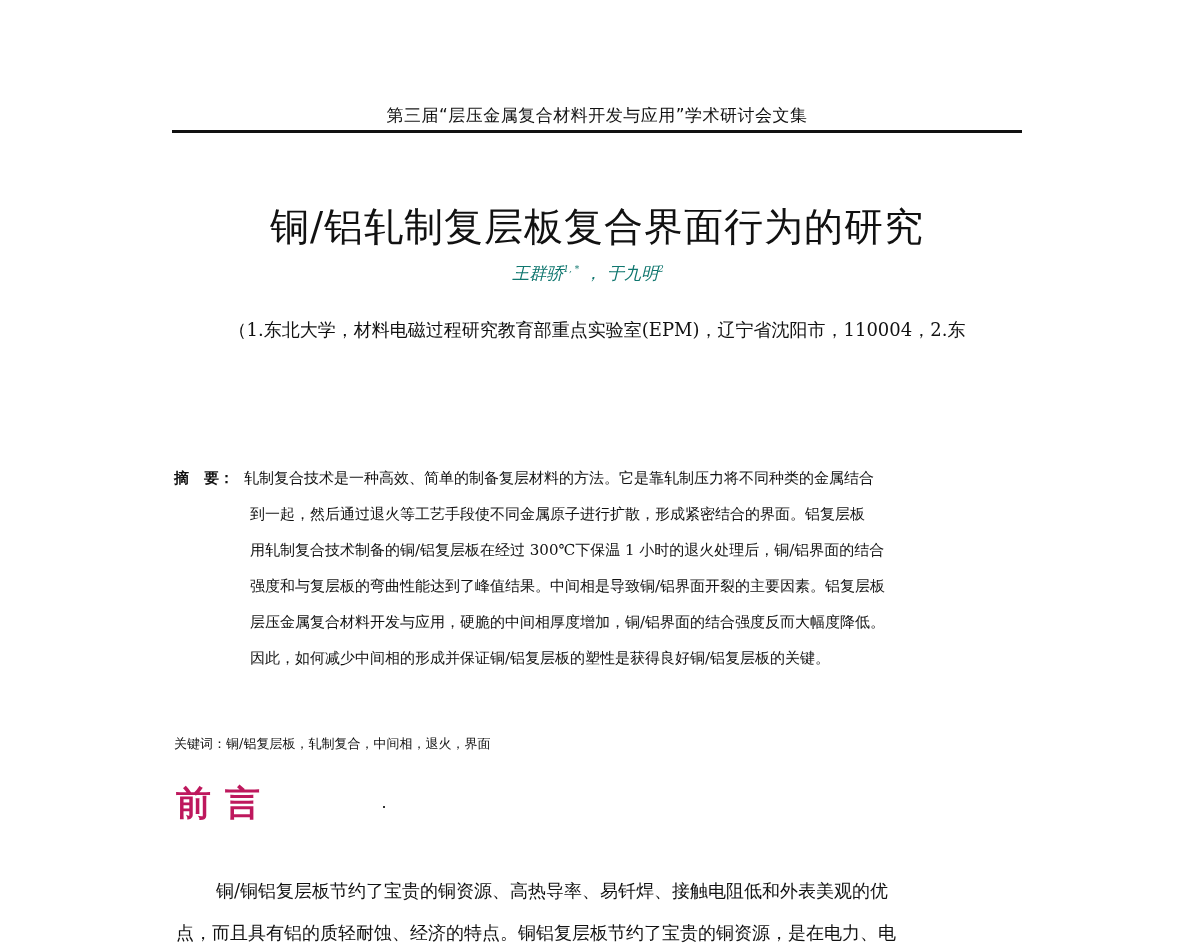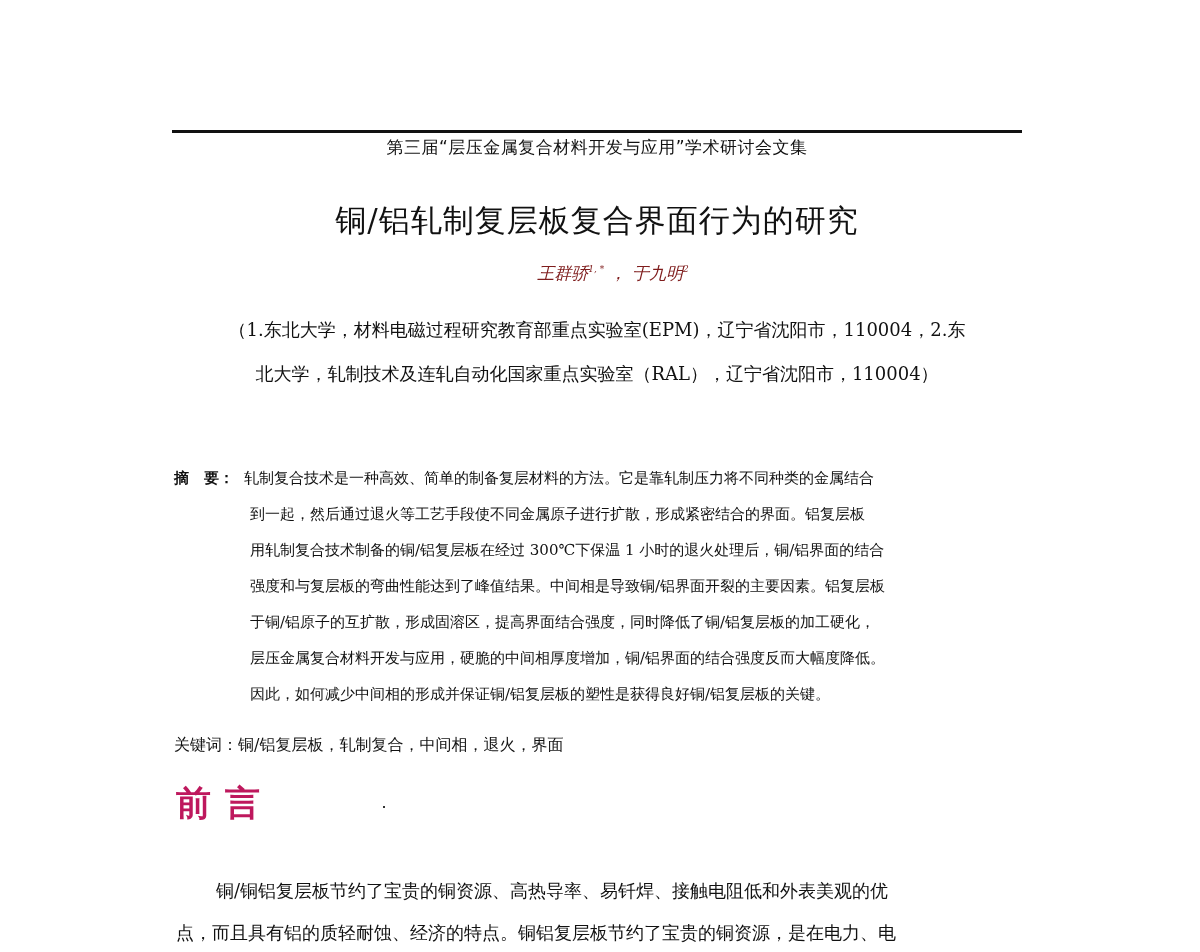--- a/index.html
+++ b/index.html
@@ -3,49 +3,49 @@
   <meta charset="utf-8">
   <style>
     html, body { margin: 0; padding: 0; background: #ffffff; }
     body {
       width: 1200px; height: 952px; position: relative; overflow: hidden;
       font-family: "DejaVu Serif", serif; color: #111;
     }
     .header {
       position: absolute; left: 172px; top: 104px; width: 850px;
       text-align: center; font-family: "DejaVu Sans", sans-serif;
-      font-size: 17px; letter-spacing: 0.5px; color: #111; margin-top: 32px;
+      font-size: 17px; letter-spacing: 0.5px; color: #111;
     }
     .header-rule {
       position: absolute; left: 172px; top: 130px; width: 850px; height: 3px;
       background: #111;
     }
     .title {
       position: absolute; left: 172px; top: 200px; width: 850px;
-      text-align: center; font-size: 31px; letter-spacing: 1px; color: #111;
+      text-align: center; font-size: 39px; letter-spacing: 1px; color: #111;
     }
     .authors {
-      position: absolute; left: 188px; top: 262px; width: 850px;
-      text-align: center; font-size: 17px; font-style: italic; color: #7f1d1d;
+      position: absolute; left: 163px; top: 262px; width: 850px;
+      text-align: center; font-size: 17px; font-style: italic; color: #0f766e;
     }
     .authors sup { font-size: 9px; vertical-align: super; }
     .affil {
       position: absolute; left: 172px; top: 308px; width: 850px;
       font-size: 18px; line-height: 44px; color: #111; text-align: center;
     }
     .abstract {
       position: absolute; left: 174px; top: 460px; width: 850px;
       font-size: 15px; line-height: 36px; color: #111;
     }
     .abstract .label { font-weight: bold; display: inline-block; width: 70px; }
     .abstract .body-line { padding-left: 76px; white-space: nowrap; }
     .abstract .first { white-space: nowrap; }
     .keywords {
       position: absolute; left: 174px; top: 735px; width: 850px;
-      font-size: 16px; color: #111; white-space: nowrap;
+      font-size: 13px; color: #111; white-space: nowrap;
     }
     .dot {
       position: absolute; left: 383px; top: 806px; width: 2px; height: 2px; background: #333;
     }
     .section {
       position: absolute; left: 176px; top: 780px;
       font-family: "DejaVu Sans", sans-serif; font-size: 35px; font-weight: bold;
       letter-spacing: 14px; color: #be185d;
     }
     .intro {
@@ -64,31 +64,29 @@
 <div class="title">铜/铝轧制复层板复合界面行为的研究</div>
 
 <div class="authors">
   <span>王群骄</span><sup>1, *</sup>
   <span>，</span>
   <span>于九明</span><sup>2</sup>
 </div>
 
 <div class="affil">
   <div>（1.东北大学，材料电磁过程研究教育部重点实验室(EPM)，辽宁省沈阳市，110004，2.东</div>
-  <div>北大学，轧制技术及连轧自动化国家重点实验室（RAL），辽宁省沈阳市，110004）</div>
 </div>
 
 <div class="abstract">
   <div class="first">
     <span class="label">摘　要：</span><span>轧制复合技术是一种高效、简单的制备复层材料的方法。它是靠轧制压力将不同种类的金属结合</span>
   </div>
   <div class="body-line">到一起，然后通过退火等工艺手段使不同金属原子进行扩散，形成紧密结合的界面。铝复层板</div>
   <div class="body-line">用轧制复合技术制备的铜/铝复层板在经过 300℃下保温 1 小时的退火处理后，铜/铝界面的结合</div>
   <div class="body-line">强度和与复层板的弯曲性能达到了峰值结果。中间相是导致铜/铝界面开裂的主要因素。铝复层板</div>
-  <div class="body-line">于铜/铝原子的互扩散，形成固溶区，提高界面结合强度，同时降低了铜/铝复层板的加工硬化，</div>
   <div class="body-line">层压金属复合材料开发与应用，硬脆的中间相厚度增加，铜/铝界面的结合强度反而大幅度降低。</div>
   <div class="body-line">因此，如何减少中间相的形成并保证铜/铝复层板的塑性是获得良好铜/铝复层板的关键。</div>
 </div>
 
 <div class="keywords">
   <span>关键词：</span><span>铜/铝复层板，轧制复合，中间相，退火，界面</span>
 </div>
 
 <div class="dot"></div>
 

